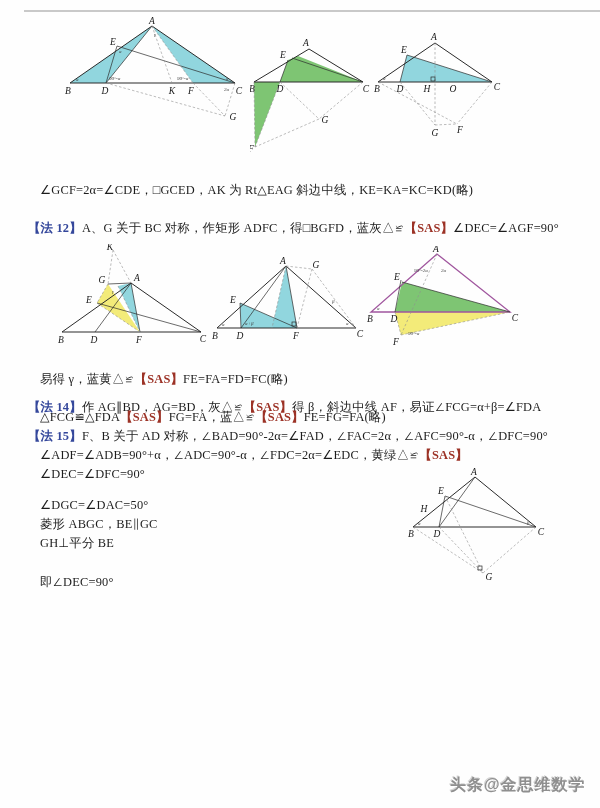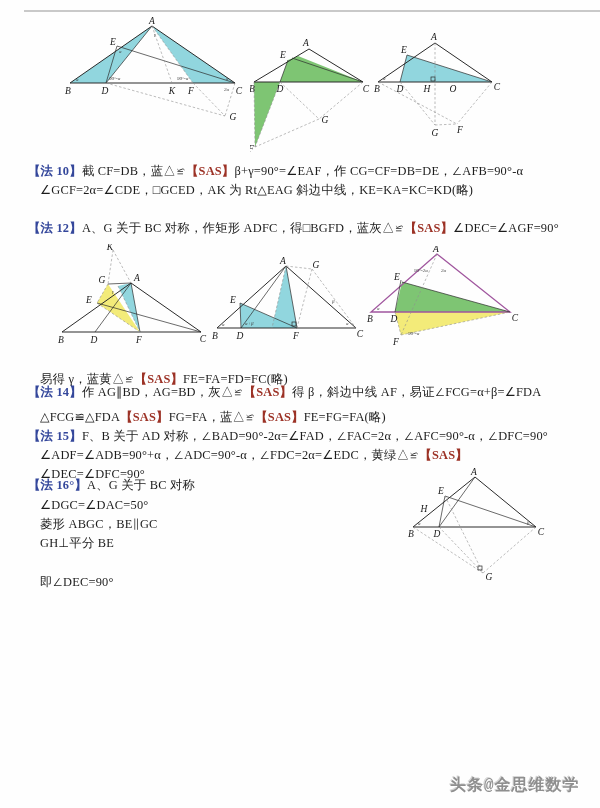--- a/index.html
+++ b/index.html
@@ -3,21 +3,21 @@
 <meta charset="utf-8">
 <style>
   html,body{margin:0;padding:0;}
   .page{position:relative;width:600px;height:808px;background:#fefefe;overflow:hidden;
         font-family:"Liberation Serif",serif;}
   .top-rule{position:absolute;left:24px;top:10px;width:576px;height:2px;background:#c9c9c9;}
   .fig{position:absolute;}
   .line{position:absolute;white-space:nowrap;font-size:12.4px;color:#1c1c1c;letter-spacing:0.2px;}
   .tag{color:#34479b;font-weight:bold;}
   .sas{color:#9c3226;font-weight:bold;}
-  .watermark{position:absolute;left:450px;top:775px;font-family:Liberation Mono, monospace;
+  .watermark{position:absolute;left:450px;top:775px;font-family:Liberation Sans, sans-serif;
              font-size:16px;font-weight:bold;color:#8f8f8f;letter-spacing:1px;
              text-shadow:1px 1px 0 #ffffff, -1px -1px 0 #d6d6d6;}
   
   .solid{stroke:#2b2b2b;stroke-width:1;fill:none;}
   .thin{stroke:#2b2b2b;stroke-width:0.7;fill:none;}
   .dash{stroke:#8f8f8f;stroke-width:0.6;fill:none;stroke-dasharray:2.5 2;}
   .purple{stroke:#a0569e;stroke-width:1.3;fill:none;}
   .vlabel{font-family:"Liberation Serif",serif;font-style:italic;font-size:9.5px;fill:#181818;}
   .tiny{font-family:"Liberation Serif",serif;font-style:italic;font-size:5px;fill:#3d3d3d;}
   .cyanfill{fill:#85d2da;fill-opacity:0.9;stroke:none;}
@@ -101,21 +101,20 @@
     <text class="vlabel" x="377" y="92" text-anchor="middle">B</text>
     <text class="vlabel" x="400" y="92" text-anchor="middle">D</text>
     <text class="vlabel" x="427" y="92" text-anchor="middle">H</text>
     <text class="vlabel" x="453" y="92" text-anchor="middle">O</text>
     <text class="vlabel" x="497" y="90" text-anchor="middle">C</text>
     <text class="vlabel" x="435" y="136" text-anchor="middle">G</text>
     <text class="vlabel" x="460" y="133" text-anchor="middle">F</text>
     <text class="tiny" x="383" y="80">α</text>
   </svg>
 
-  <div class="line" style="left:28px;top:163px"><span class="tag">【法 10】</span><span>截 CF=DB，蓝△≌</span><span class="sas">【SAS】</span><span>β+γ=90°=∠EAF，作 CG=CF=DB=DE，∠AFB=90°-α</span></div>
   <div class="line" style="left:40px;top:182px"><span>∠GCF=2α=∠CDE，□GCED，AK 为 Rt△EAG 斜边中线，KE=KA=KC=KD(略)</span></div>
   <div class="line" style="left:28px;top:220px"><span class="tag">【法 12】</span><span>A、G 关于 BC 对称，作矩形 ADFC，得□BGFD，蓝灰△≌</span><span class="sas">【SAS】</span><span>∠DEC=∠AGF=90°</span></div>
 
   <svg class="fig" style="left:55px;top:244px" width="155" height="102" viewBox="55 244 155 102">
     <polygon class="yellowfill" points="108,284 97,303 140,332"></polygon>
     <polygon class="cyanfill" points="118,286 131,283 140,332"></polygon>
     <line class="solid" x1="131" y1="283" x2="62" y2="332"></line>
     <line class="solid" x1="131" y1="283" x2="201" y2="332"></line>
     <line class="solid" x1="62" y1="332" x2="201" y2="332"></line>
     <line class="thin" x1="131" y1="283" x2="95" y2="332"></line>
@@ -181,27 +180,26 @@
     <text class="vlabel" x="394" y="322" text-anchor="middle">D</text>
     <text class="vlabel" x="515" y="321" text-anchor="middle">C</text>
     <text class="vlabel" x="396" y="345" text-anchor="middle">F</text>
     <text class="tiny" x="414" y="272">90°-2α</text>
     <text class="tiny" x="441" y="272">2α</text>
     <text class="tiny" x="377" y="310">α</text>
     <text class="tiny" x="408" y="335">90°-α</text>
   </svg>
 
   <div class="line" style="left:40px;top:371px"><span>易得 γ，蓝黄△≌</span><span class="sas">【SAS】</span><span>FE=FA=FD=FC(略)</span></div>
-  <div class="line" style="left:28px;top:384px"><span class="tag">【法 14】</span><span>作 AG∥BD，AG=BD，灰△≌</span><span class="sas">【SAS】</span><span>得 β，斜边中线 AF，易证∠FCG=α+β=∠FDA</span></div>
+  <div class="line" style="left:28px;top:399px"><span class="tag">【法 14】</span><span>作 AG∥BD，AG=BD，灰△≌</span><span class="sas">【SAS】</span><span>得 β，斜边中线 AF，易证∠FCG=α+β=∠FDA</span></div>
   <div class="line" style="left:40px;top:409px"><span>△FCG≌△FDA</span><span class="sas">【SAS】</span><span>FG=FA，蓝△≌</span><span class="sas">【SAS】</span><span>FE=FG=FA(略)</span></div>
   <div class="line" style="left:28px;top:428px"><span class="tag">【法 15】</span><span>F、B 关于 AD 对称，∠BAD=90°-2α=∠FAD，∠FAC=2α，∠AFC=90°-α，∠DFC=90°</span></div>
   <div class="line" style="left:40px;top:447px"><span>∠ADF=∠ADB=90°+α，∠ADC=90°-α，∠FDC=2α=∠EDC，黄绿△≌</span><span class="sas">【SAS】</span></div>
   <div class="line" style="left:40px;top:466px"><span>∠DEC=∠DFC=90°</span></div>
 
-  <div class="line" style="left:28px;top:477px"><span class="tag">【法 16°】</span><span>A、G 关于 BC 对称</span></div>
   <div class="line" style="left:40px;top:497px"><span>∠DGC=∠DAC=50°</span></div>
   <div class="line" style="left:40px;top:516px"><span>菱形 ABGC，BE∥GC</span></div>
   <div class="line" style="left:40px;top:535px"><span>GH⊥平分 BE</span></div>
   <div class="line" style="left:40px;top:574px"><span>即∠DEC=90°</span></div>
 
   <svg class="fig" style="left:348px;top:466px" width="218" height="128" viewBox="348 466 218 128">
     <line class="solid" x1="475" y1="477" x2="413" y2="527"></line>
     <line class="solid" x1="475" y1="477" x2="536" y2="527"></line>
     <line class="solid" x1="413" y1="527" x2="536" y2="527"></line>
     <line class="thin" x1="475" y1="477" x2="439" y2="527"></line>

